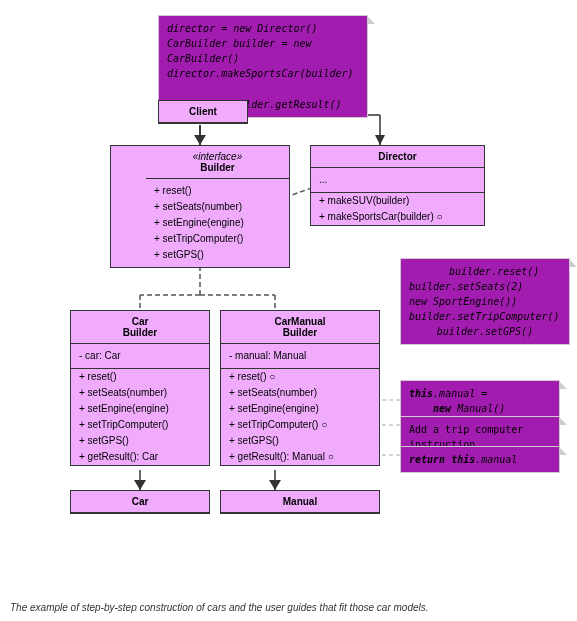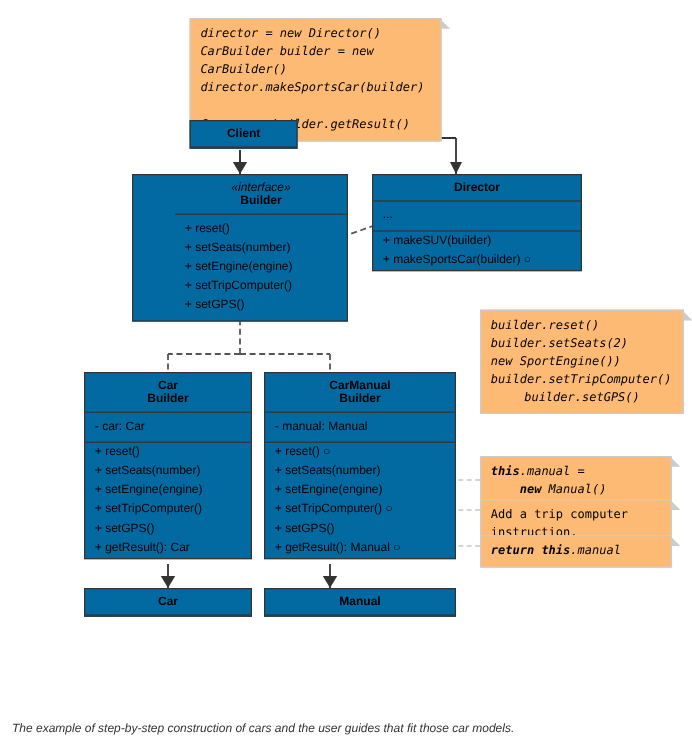--- a/index.html
+++ b/index.html
@@ -15,40 +15,40 @@
 
     .diagram-container {
       position: relative;
       width: 557px;
       height: 598px;
     }
 
     
     .note-box {
       position: absolute;
-      background: #fdba74;
+      background: #a21caf;
       border: 1px solid #ccc;
       padding: 5px 8px;
       font-size: 10px;
       line-height: 1.5;
       font-family: monospace;
     }
     .note-box::after {
       content: '';
       position: absolute;
       top: 0; right: -8px;
       width: 0; height: 0;
       border-left: 8px solid #ccc;
       border-top: 8px solid transparent;
     }
 
     
     .uml-box {
       position: absolute;
-      background: #0369a1;
+      background: #f0abfc;
       border: 1.5px solid #333;
       font-size: 10px;
     }
     .uml-box .box-title {
       text-align: center;
       padding: 5px 8px;
       border-bottom: 1.5px solid #333;
       font-weight: bold;
     }
     .uml-box .box-title .stereotype {
@@ -155,21 +155,21 @@
     <div class="box-body">
       <div>...</div>
     </div>
     <div class="box-separator">
       <div>+ makeSUV(builder)</div>
       <div>+ makeSportsCar(builder) ○</div>
     </div>
   </div>
 
   <div class="note-box" style="left:390px; top:248px; width:170px;">
-    <div style="font-style:italic;">builder.reset()</div>
+    <div style="font-style:italic;margin-left:40px;">builder.reset()</div>
     <div style="font-style:italic;">builder.setSeats(2)</div>
     <div style="font-style:italic;">    new SportEngine())</div>
     <div style="font-style:italic;">builder.setTripComputer()</div>
     <div style="font-style:italic;text-align:center;">builder.setGPS()</div>
   </div>
 
   <div class="uml-box" style="left:60px; top:300px; width:140px;">
     <div class="box-title">Car<br>Builder</div>
     <div class="box-body">
       <div>- car: Car</div>

